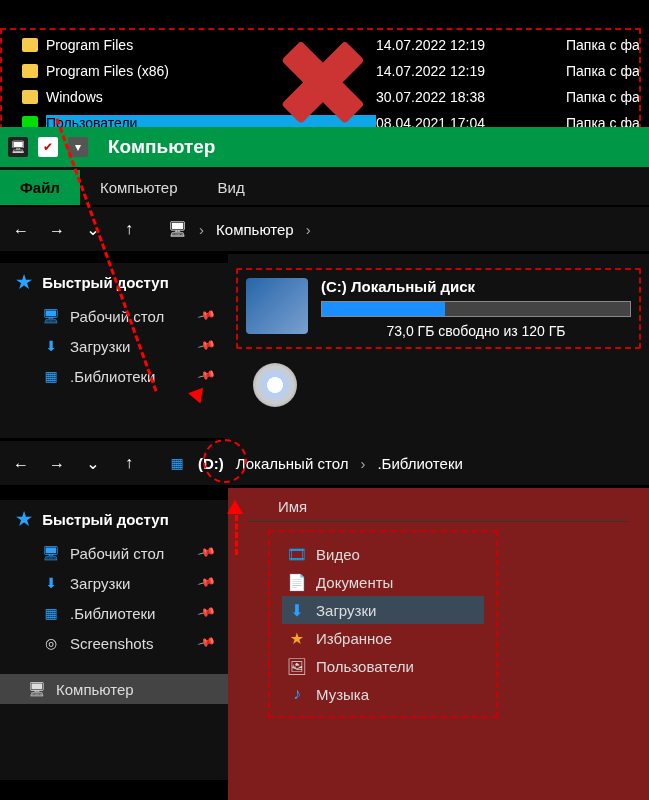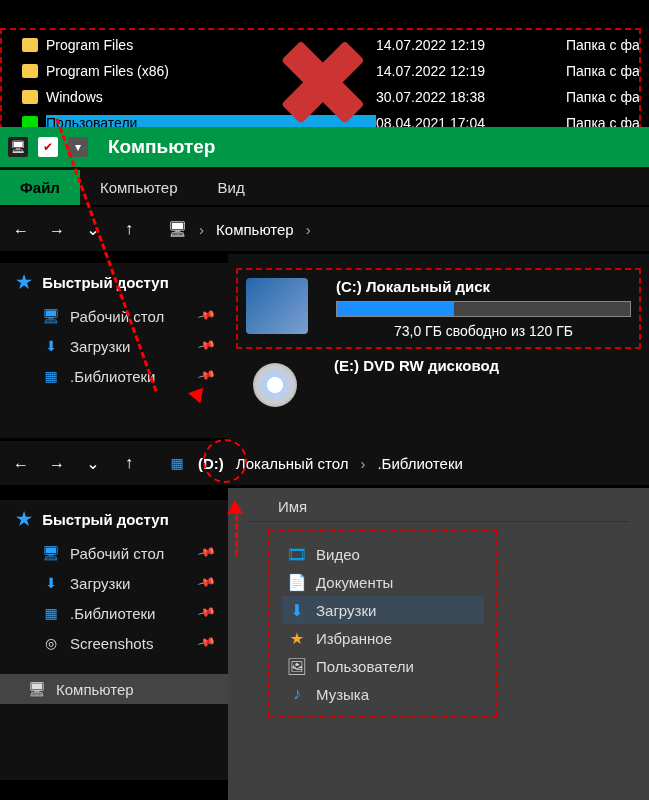--- a/index.html
+++ b/index.html
@@ -35,31 +35,31 @@
   .sidebar { position:absolute; left:0; width:228px; background:#111; }
   .side1 { top:263px; height:175px; } .side2 { top:500px; height:280px; }
   .qa { display:flex; align-items:center; gap:10px; padding:8px 16px; font-weight:bold; font-size:15px;}
   .star { color:#2aa0ff; font-size:18px;}
   .side-item { display:flex; align-items:center; gap:10px; padding:6px 14px 6px 42px; font-size:15px; color:#ddd; cursor:pointer; }
   .side-item .pin { margin-left:auto; color:#888; font-size:12px; transform:rotate(30deg);}
   .side-item.active { background:#444; }
   .sq { display:inline-flex; width:18px; height:18px; align-items:center; justify-content:center; font-size:14px;}
 
   .main1 { position:absolute; top:254px; left:228px; right:0; height:190px; background:#111; padding:14px 8px;}
-  .drive { display:flex; gap:28px; padding:8px; }
+  .drive { display:flex; gap:13px; padding:8px; }
   .drive.framed { border:2px dashed #c00; border-radius:2px;}
   .drive-ico { width:62px; height:56px; background:linear-gradient(135deg,#2666aa,#7aa0d0); border-radius:4px; position:relative; }
   .drive-body { flex:1; }
   .drive-title { font-weight:bold; font-size:15px; margin-bottom:6px;}
   .bar { width:100%; height:16px; background:#444; border:1px solid #888; margin:4px 0 6px;}
   .bar-fill { height:100%; background:#1b8fff;}
   .dvd-ico { width:62px; height:56px; display:flex; align-items:center; justify-content:center;}
   .disc { width:44px; height:44px; border-radius:50%; background:radial-gradient(circle,#fff 25%,#b0d0ff 26%,#ccc 60%,#888); }
 
-  .main2 { position:absolute; top:488px; left:228px; right:0; bottom:0; background:#404040; padding:10px 20px; }
+  .main2 { position:absolute; top:488px; left:228px; right:0; bottom:0; background:#7f1d1d; padding:10px 20px; }
   .main2-header { font-size:15px; color:#ddd; padding:0 0 6px 30px; border-bottom:1px solid #333;}
   .lib-list { border:2px dashed #c00; padding:8px 12px; width:230px; margin-left:20px; margin-top:8px;}
   .lib-item { display:flex; align-items:center; gap:10px; padding:5px 6px; font-size:15px; color:#ddd;}
   .lib-item.sel { background:#3a4a58; }
   .ico { width:18px; height:18px; display:inline-flex; align-items:center; justify-content:center; font-size:16px;}
 
   .circle-dd { position:absolute; width:44px; height:44px; border:2px dashed #f00; border-radius:50%; left:203px; top:439px; pointer-events:none;}
 </style>
 </head>
 <body>
@@ -146,23 +146,20 @@
       <div class="drive-title">(C:) Локальный диск</div>
       <div class="bar">
           <div class="bar-fill" style="width:40%"></div>
         </div>
       <div style="font-size:14px;text-align:center;">73,0 ГБ свободно из 120 ГБ</div>
     </div>
   </div>
   <div class="drive">
     <div class="dvd-ico">
         <div class="disc"></div>
-      </div>
-    <div class="drive-body">
-        <div class="drive-title">(E:) DVD RW дисковод</div>
       </div>
   </div>
 </div>
 
 <div class="navbar nav2">
   <span class="nav-ico">←</span>
   <span class="nav-ico">→</span>
   <span class="nav-ico">⌄</span>
   <span class="nav-ico">↑</span>
   <div class="crumb">

